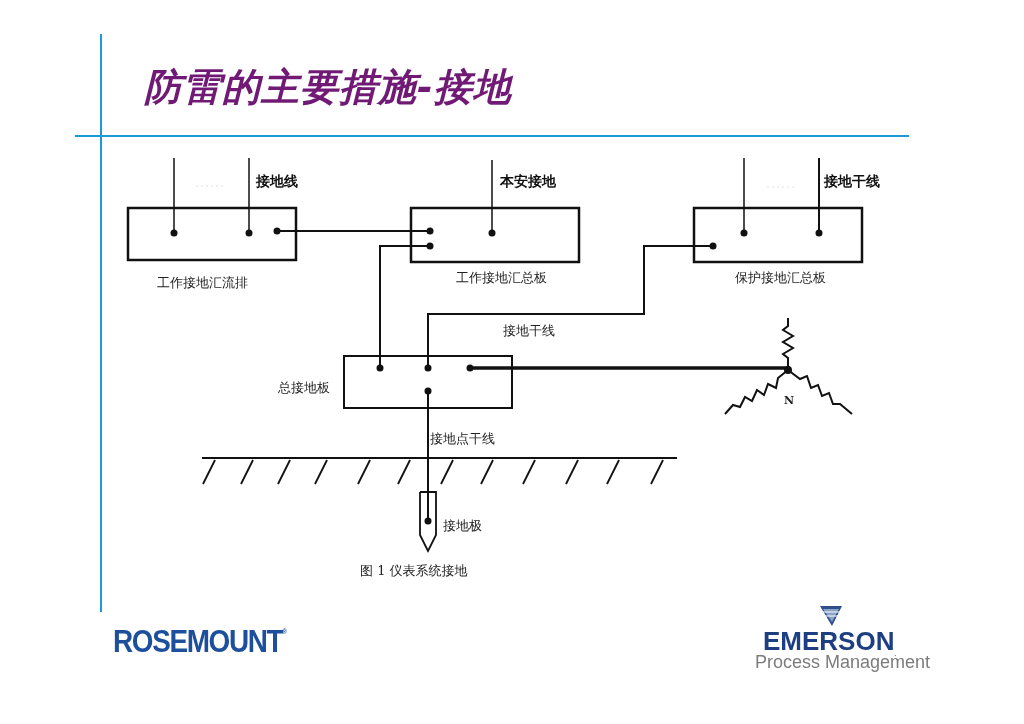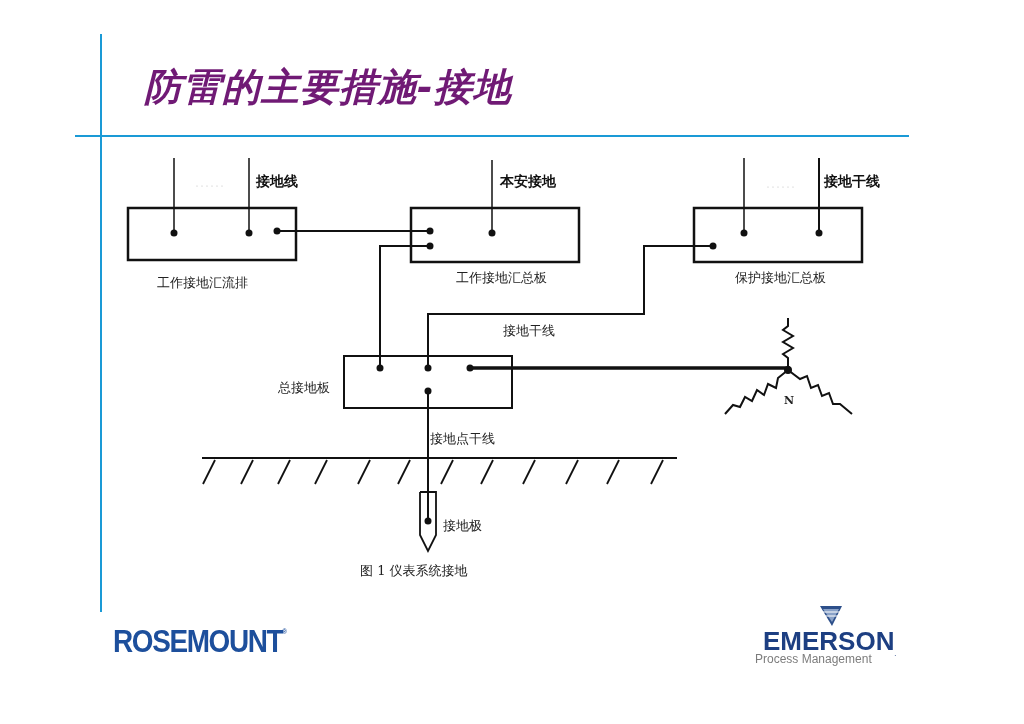--- a/index.html
+++ b/index.html
@@ -7,21 +7,21 @@
   .vline { position: absolute; left: 100px; top: 34px; width: 2px; height: 578px; background: #1a9ad6; }
   .hline { position: absolute; left: 75px; top: 135px; width: 834px; height: 2px; background: #1a9ad6; }
   .title { position: absolute; left: 116px; top: 62px; font-size: 38px; font-style: italic; font-weight: bold; color: #701a75; letter-spacing: 1px; font-family: "DejaVu Sans", sans-serif; margin-left: 28px; }
   svg.diagram { position: absolute; left: 0; top: 0; }
   .lbl { font-family: "DejaVu Serif", serif; font-size: 14px; fill: #111; font-weight: bold; }
   .lbl-light { font-family: "DejaVu Serif", serif; font-size: 13px; fill: #222; }
   .rosemount { position: absolute; left: 113px; top: 624px; font-family: "Liberation Sans", sans-serif; font-weight: bold; font-size: 31px; color: #1d4f9c; letter-spacing: -1.5px; transform: scaleX(0.9); transform-origin: left; }
   .rosemount sup { font-size: 7px; letter-spacing: 0; vertical-align: top; position: relative; top: 4px; }
   .emerson { position: absolute; left: 763px; top: 626px; font-family: "Liberation Sans", sans-serif; font-weight: bold; font-size: 26px; color: #1d3f82; letter-spacing: 0px; }
   .emerson sub { font-size: 6px; }
-  .pm { position: absolute; left: 755px; top: 652px; font-family: "Liberation Sans", sans-serif; font-size: 12px; color: #7c7c7c; }
+  .pm { position: absolute; left: 755px; top: 652px; font-family: "Liberation Sans", sans-serif; font-size: 18px; color: #7c7c7c; }
   .emerson-logo { position: absolute; left: 820px; top: 606px; }
 </style>
 </head>
 <body>
 
 <div class="vline"></div>
 <div class="hline"></div>
 <div class="title">防雷的主要措施-接地</div>
 
 <svg class="diagram" width="1024" height="724">

